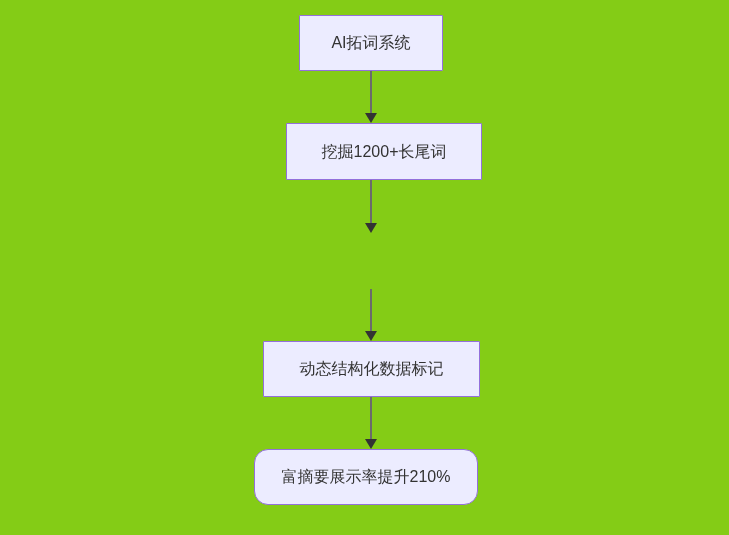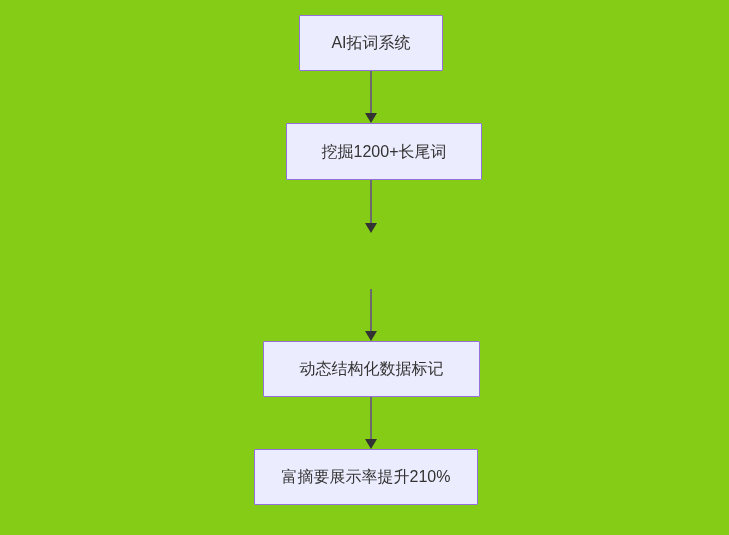--- a/index.html
+++ b/index.html
@@ -27,21 +27,21 @@
     font-size: 16px;
     line-height: 1.2;
     text-align: center;
     white-space: nowrap;
   }
   
   .n0 { left: 299px; top: 15px;  width: 144px; height: 56px; }
   .n1 { left: 262px; top: 123px; width: 196px; height: 57px; margin-left: 24px; }
   .n2 { left: 260px; top: 233px; width: 223px; height: 56px; }
   .n3 { left: 263px; top: 341px; width: 217px; height: 56px; }
-  .n4 { left: 254px; top: 449px; width: 224px; height: 56px; }
+  .n4 { left: 254px; top: 449px; width: 224px; height: 56px; border-radius: 14px; }
 
   .edge-line {
     position: absolute;
     width: 2px;
     background: #6b6b6b;
     left: 370px;
   }
   .e0 { top: 71px;  height: 43px; }
   .e1 { top: 180px; height: 44px; }
   .e2 { top: 289px; height: 43px; }

